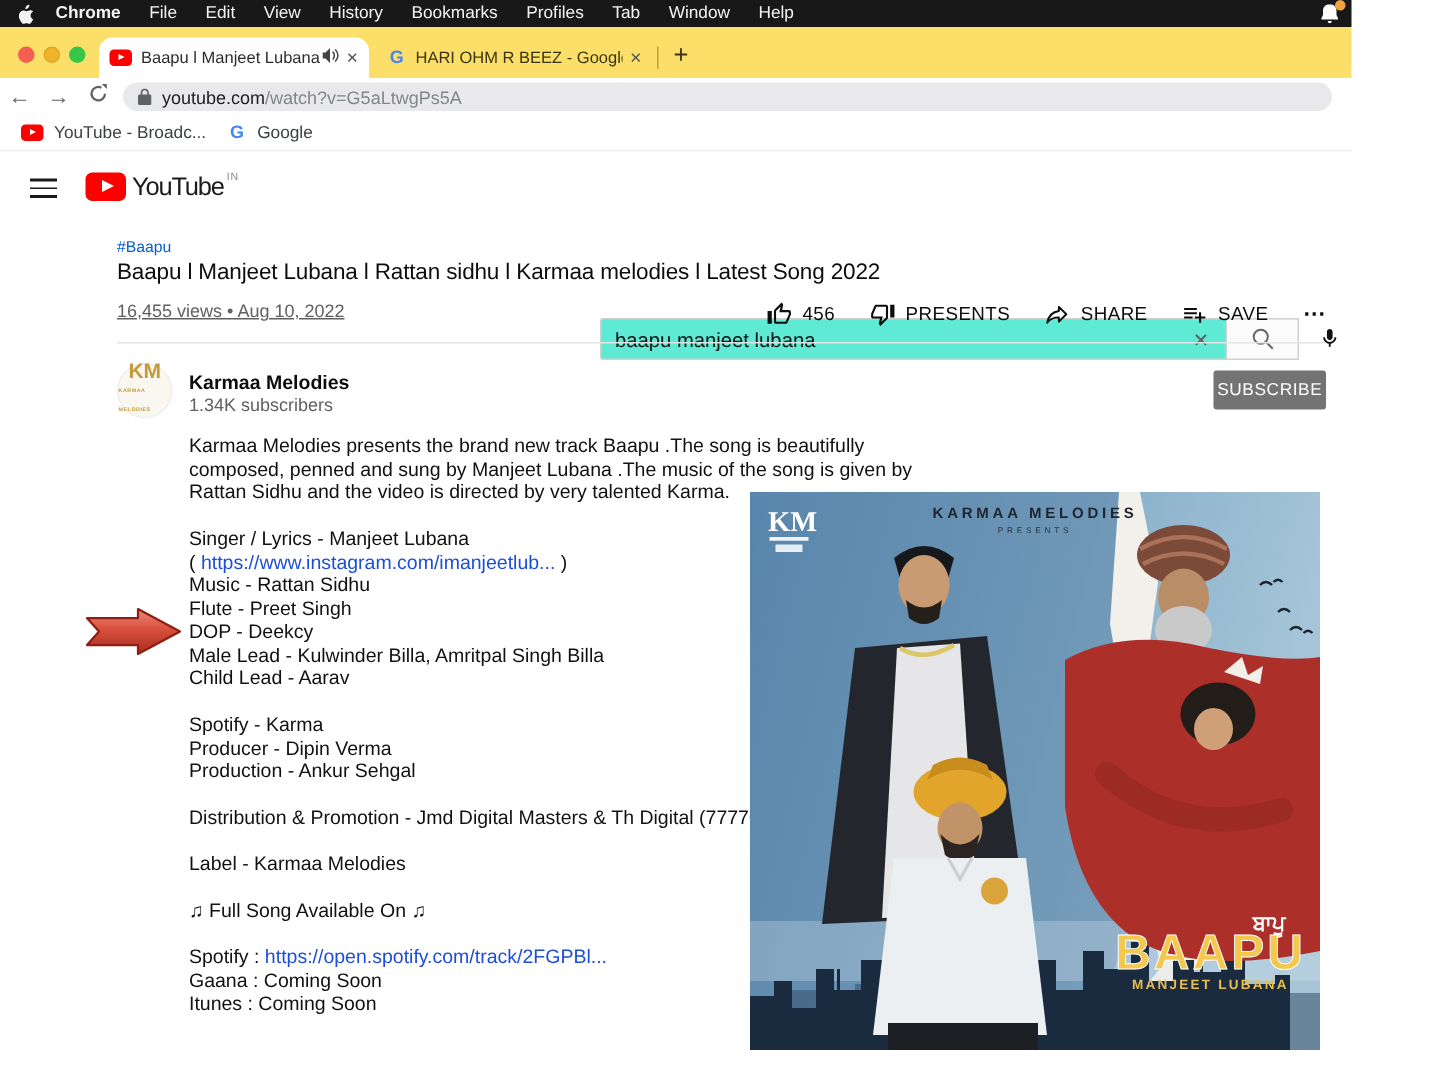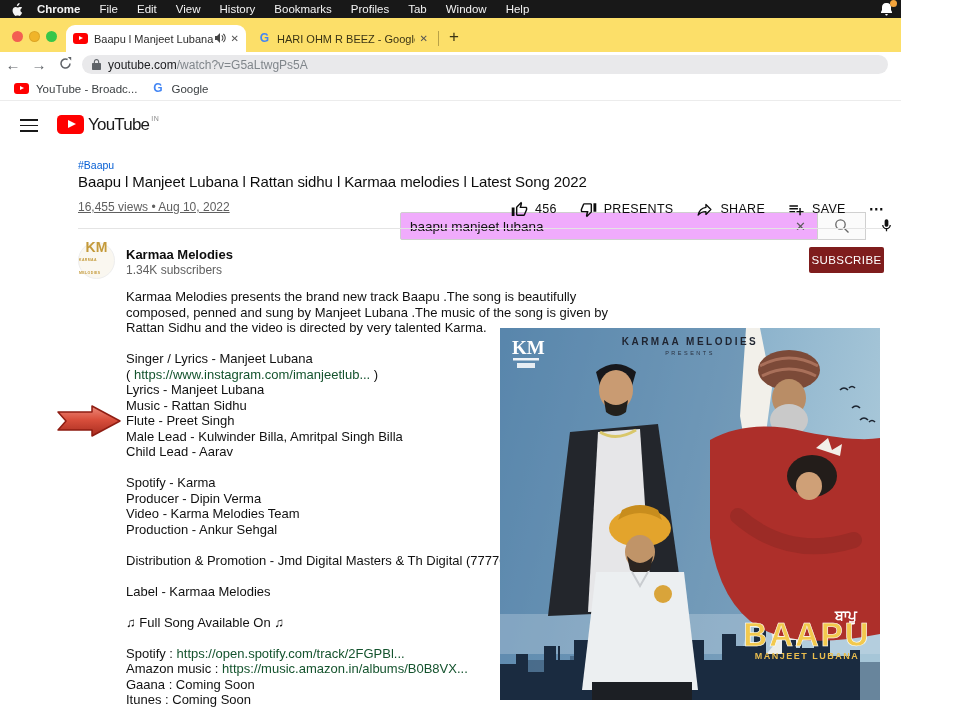--- a/index.html
+++ b/index.html
@@ -67,21 +67,21 @@
     display:flex; flex-direction:column; justify-content:space-between; }
   #hamburger div { height:1.7px; background:#191919; }
   #yt-logo { position:absolute; left:57px; top:14px; display:flex; align-items:flex-start; }
   .yt-play { width:27px; height:19px; background:#f00; border-radius:4.5px; position:relative; }
   .yt-play::after { content:""; position:absolute; left:10.5px; top:5px;
     border-left:8px solid #fff; border-top:4.7px solid transparent; border-bottom:4.7px solid transparent; }
   .yt-word { font-size:17px; font-weight:400; letter-spacing:-0.8px; color:#1b1b1b; margin-left:4px; line-height:19px; }
   .yt-in { font-size:7px; color:#8a8a8a; margin-left:2px; letter-spacing:.5px; }
   #searchbox { position:absolute; left:400px; top:111px; width:418px; height:28px;
     border:1px solid #cfcfcf; border-radius:2px 0 0 2px; display:flex; align-items:center;
-    padding:0 9px; font-size:13.5px; color:#111; background:#f0abfc; }
+    padding:0 9px; font-size:13.5px; color:#111; background:#5eead4; }
   #searchbox .q { flex:1; white-space:nowrap; overflow:hidden; }
   #searchbox .clear { color:#5a5a5a; font-size:13px; padding:0 2px; }
   #searchbtn { position:absolute; left:818px; top:111px; width:48px; height:28px;
     border:1px solid #d0d0d0; border-left:none; background:#fbfbfb;
     display:flex; align-items:center; justify-content:center; }
   #micbtn { position:absolute; left:879px; top:114px; }
 
   
   #hashtag { left:78px; top:159px; font-size:10.5px; font-weight:500; color:#065fd4; }
   #vtitle { left:78px; top:173px; width:560px; font-size:15px; color:#0d0d0d; letter-spacing:-.1px; }
@@ -94,29 +94,29 @@
   #divider1 { left:78px; top:228px; width:806px; height:1px; background:#e4e4e4; }
 
   
   #avatar { left:78px; top:242px; width:37px; height:37px; border-radius:50%;
     background:#faf7f0; border:1px solid #eee; display:flex; flex-direction:column;
     align-items:center; justify-content:center; color:#c49a3a; font-weight:700;
     font-size:14px; line-height:13px; }
   #avatar .sub { font-size:3.5px; letter-spacing:.4px; color:#c49a3a; }
   #chname { left:126px; top:247px; font-size:13px; font-weight:700; color:#0d0d0d; }
   #chsubs { left:126px; top:263px; font-size:12px; color:#606060; }
-  #subscribe { left:809px; top:247px; width:75px; height:26px; background:#7f1d1d;
+  #subscribe { left:809px; top:247px; width:75px; height:26px; background:#737373;
     color:#fff; font-size:11.5px; font-weight:500; letter-spacing:.4px;
     display:flex; align-items:center; justify-content:center; border-radius:2px; }
 
   
   #description { left:126px; top:289px; width:484px; font-size:13px;
     line-height:15.5px; color:#111; }
   .desc-line { min-height:15.5px; }
-  .desc-link { color:#14532d; }
+  .desc-link { color:#1d4ed8; }
 
   
   #red-arrow { left:57px; top:405px; }
 
   
   #poster { left:500px; top:328px; width:380px; height:372px; }
 </style>
 </head>
 <body>
 
@@ -273,39 +273,37 @@
     </div>
     <div id="chname" class="abs">Karmaa Melodies</div>
     <div id="chsubs" class="abs">1.34K subscribers</div>
     <div id="subscribe" class="abs">SUBSCRIBE</div>
 
     <div id="description" class="abs">
         <div class="desc-line"><span>Karmaa Melodies presents the brand new track Baapu .The song is beautifully composed, penned and sung by Manjeet Lubana .The music of the song is given by Rattan Sidhu and the video is directed by very talented Karma.</span></div>
         <div class="desc-line"></div>
         <div class="desc-line"><span>Singer / Lyrics - Manjeet Lubana</span></div>
         <div class="desc-line"><span>( </span><span class="desc-link">https://www.instagram.com/imanjeetlub...</span><span> )</span></div>
-        <div class="desc-line"><span>Lyrics - Manjeet Lubana</span></div>
         <div class="desc-line"><span>Music - Rattan Sidhu</span></div>
         <div class="desc-line"><span>Flute - Preet Singh</span></div>
+        <div class="desc-line"><span>DOP - Deekcy</span></div>
         <div class="desc-line"><span>Male Lead - Kulwinder Billa, Amritpal Singh Billa</span></div>
         <div class="desc-line"><span>Child Lead - Aarav</span></div>
         <div class="desc-line"></div>
         <div class="desc-line"><span>Spotify - Karma</span></div>
         <div class="desc-line"><span>Producer - Dipin Verma</span></div>
-        <div class="desc-line"><span>Video - Karma Melodies Team</span></div>
         <div class="desc-line"><span>Production - Ankur Sehgal</span></div>
         <div class="desc-line"></div>
         <div class="desc-line"><span>Distribution &amp; Promotion - Jmd Digital Masters &amp; Th Digital (7777044002)</span></div>
         <div class="desc-line"></div>
         <div class="desc-line"><span>Label - Karmaa Melodies</span></div>
         <div class="desc-line"></div>
         <div class="desc-line"><span>♫ Full Song Available On ♫</span></div>
         <div class="desc-line"></div>
         <div class="desc-line"><span>Spotify : </span><span class="desc-link">https://open.spotify.com/track/2FGPBl...</span></div>
-        <div class="desc-line"><span>Amazon music : </span><span class="desc-link">https://music.amazon.in/albums/B0B8VX...</span></div>
         <div class="desc-line"><span>Gaana : Coming Soon</span></div>
         <div class="desc-line"><span>Itunes : Coming Soon</span></div>
       </div>
 
     <svg id="poster" class="abs" viewBox="0 0 380 372">
       <defs>
         <linearGradient id="sky" x1="0" y1="0" x2="1" y2="0.25">
           <stop offset="0" stop-color="#6090b6"></stop>
             <stop offset="0.55" stop-color="#86aec9"></stop>
             <stop offset="1" stop-color="#a6c6d8"></stop>

